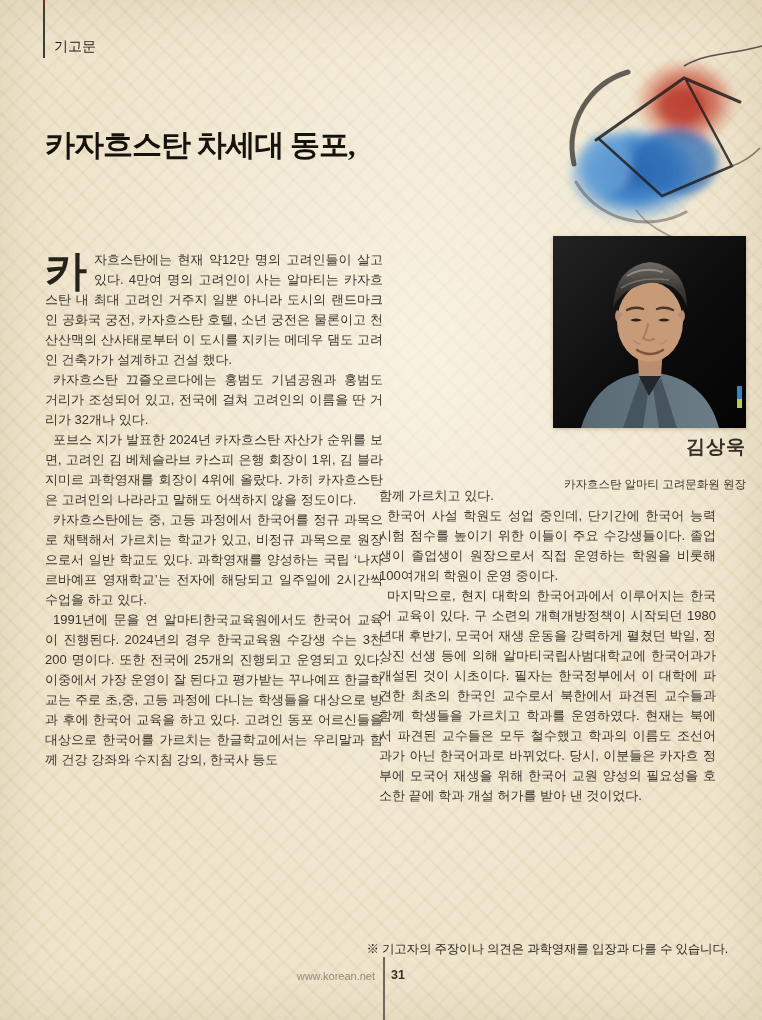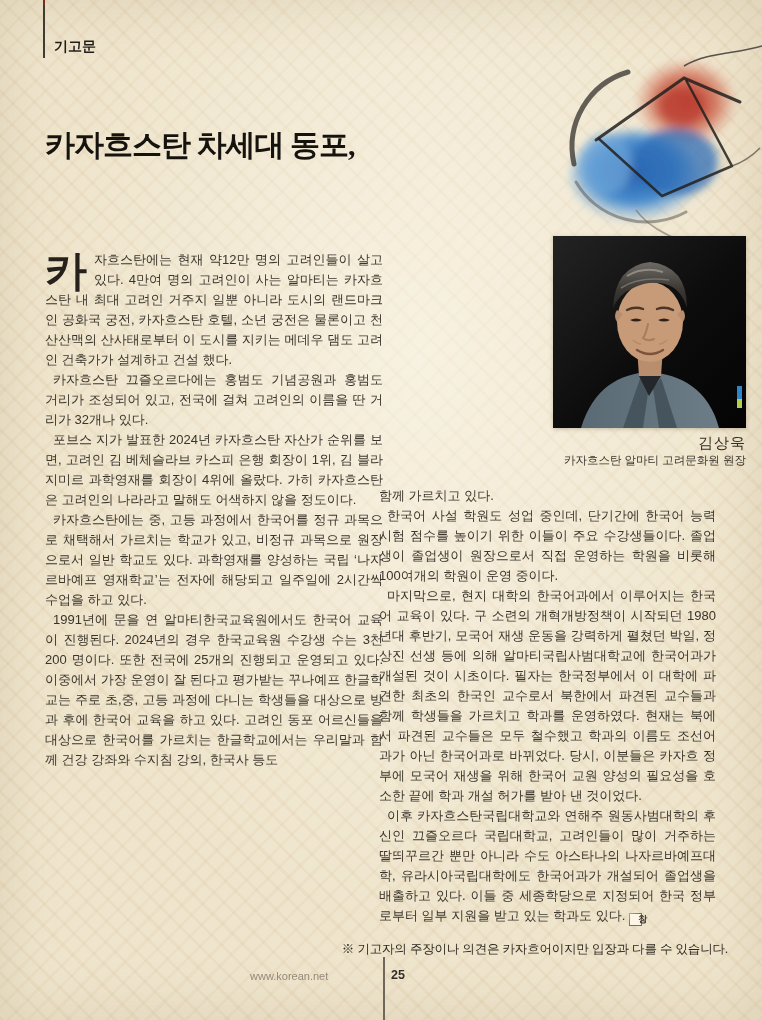--- a/index.html
+++ b/index.html
@@ -9,50 +9,50 @@
     font-family:"Liberation Sans", sans-serif;
     background:
       radial-gradient(ellipse at 55% 35%, rgba(255,252,242,.55), rgba(240,230,206,0) 62%),
       repeating-linear-gradient(45deg, rgba(214,196,158,.20) 0 3px, rgba(214,196,158,0) 3px 16px),
       repeating-linear-gradient(-45deg, rgba(214,196,158,.16) 0 3px, rgba(214,196,158,0) 3px 14px),
       #efe5cd;
     box-shadow:inset 0 0 60px rgba(140,115,70,.18);
   }
   .header-rule { position:absolute; left:43px; top:0; width:2px; height:58px;
     background:linear-gradient(#7d2b1e 0 5px, #413c33 5px 100%); }
-  .section-label { position:absolute; left:54px; top:38px; font-size:14px; font-weight:700;
+  .section-label { position:absolute; left:54px; top:38px; font-size:14px; font-weight:400;
     color:#201c16; letter-spacing:0; }
   .title { position:absolute; left:45px; top:126px; font-family:"Liberation Serif", serif;
     font-weight:700; font-size:30px; line-height:38px; color:#16120d; letter-spacing:-1px; }
   .title .tl { display:block;text-align:center; }
 
   .artwork { position:absolute; left:536px; top:44px; width:226px; height:198px; }
   .photo { position:absolute; left:553px; top:236px; width:193px; height:192px;
     box-shadow:0 1px 4px rgba(60,40,10,.25); }
   .photo svg { display:block; }
   .caption { position:absolute; left:400px; top:434px; width:346px; text-align:right; color:#332d25; }
-  .cap-name { font-size:15px; font-weight:400; letter-spacing:1px; }
-  .cap-title { font-size:11.5px; margin-top:0; color:#3a342c; }
+  .cap-name { font-size:19px; font-weight:700; letter-spacing:1px; }
+  .cap-title { font-size:11.5px; margin-top:17px; color:#3a342c; }
 
   .col { position:absolute; width:338px; font-size:13px; line-height:20px; color:#3a342b;
     text-align:justify; }
   .col-left { left:45px; top:250px; }
   .col-right { left:379px; top:486px; width:337px; }
   .para { margin:0; }
   .para.indent { text-indent:8px; }
   .dropcap { float:left; font-size:42px; line-height:38px; font-weight:700; color:#26211a;
     margin:2px 7px 0 0; }
   .endmark { display:inline-block; width:13px; height:13px; margin-left:4px; vertical-align:-2px;
     background:linear-gradient(135deg,#f0a32c,#d9453a 45%,#2f7fd0); padding:1px; }
   .endmark i { display:block; width:11px; height:11px; background:#fdf6e7; font-style:normal;
     font-size:9px; line-height:11px; text-align:center; color:#3a342b; font-weight:700; }
 
   .disclaimer { position:absolute; right:34px; top:941px; font-size:12.5px; color:#2c2720;
     letter-spacing:-0.2px; }
-  .footer-site { position:absolute; left:250px; top:970px; width:125px; 
+  .footer-site { position:absolute; left:250px; top:970px; width:125px; text-align:right;
     font-size:11px; color:#95897a; }
   .footer-divider { position:absolute; left:383px; top:957px; width:2px; height:63px; background:#6f685a; }
   .footer-num { position:absolute; left:391px; top:968px; font-size:12.5px; font-weight:700; color:#332d26; }
 </style>
 </head>
 <body>
 
 <div class="page">
 
   <div class="header-rule"></div>
@@ -156,22 +156,21 @@
     <p class="para indent">카자흐스탄 끄즐오르다에는 홍범도 기념공원과 홍범도 거리가 조성되어 있고, 전국에 걸쳐 고려인의 이름을 딴 거리가 32개나 있다.</p>
     <p class="para indent">포브스 지가 발표한 2024년 카자흐스탄 자산가 순위를 보면, 고려인 김 베체슬라브 카스피 은행 회장이 1위, 김 블라지미르 과학영재를 회장이 4위에 올랐다. 가히 카자흐스탄은 고려인의 나라라고 말해도 어색하지 않을 정도이다.</p>
     <p class="para indent">카자흐스탄에는 중, 고등 과정에서 한국어를 정규 과목으로 채택해서 가르치는 학교가 있고, 비정규 과목으로 원장으로서 일반 학교도 있다. 과학영재를 양성하는 국립 ‘나자르바예프 영재학교’는 전자에 해당되고 일주일에 2시간씩 수업을 하고 있다.</p>
     <p class="para indent">1991년에 문을 연 알마티한국교육원에서도 한국어 교육이 진행된다. 2024년의 경우 한국교육원 수강생 수는 3천200 명이다. 또한 전국에 25개의 진행되고 운영되고 있다. 이중에서 가장 운영이 잘 된다고 평가받는 꾸나예프 한글학교는 주로 초,중, 고등 과정에 다니는 학생들을 대상으로 방과 후에 한국어 교육을 하고 있다. 고려인 동포 어르신들을 대상으로 한국어를 가르치는 한글학교에서는 우리말과 함께 건강 강좌와 수지침 강의, 한국사 등도</p>
   </div>
 
   <div class="col col-right">
     <p class="para">함께 가르치고 있다.</p>
     <p class="para indent">한국어 사설 학원도 성업 중인데, 단기간에 한국어 능력 시험 점수를 높이기 위한 이들이 주요 수강생들이다. 졸업생이 졸업생이 원장으로서 직접 운영하는 학원을 비롯해 100여개의 학원이 운영 중이다.</p>
     <p class="para indent">마지막으로, 현지 대학의 한국어과에서 이루어지는 한국어 교육이 있다. 구 소련의 개혁개방정책이 시작되던 1980년대 후반기, 모국어 재생 운동을 강력하게 펼쳤던 박일, 정상진 선생 등에 의해 알마티국립사범대학교에 한국어과가 개설된 것이 시초이다. 필자는 한국정부에서 이 대학에 파견한 최초의 한국인 교수로서 북한에서 파견된 교수들과 함께 학생들을 가르치고 학과를 운영하였다. 현재는 북에서 파견된 교수들은 모두 철수했고 학과의 이름도 조선어과가 아닌 한국어과로 바뀌었다. 당시, 이분들은 카자흐 정부에 모국어 재생을 위해 한국어 교원 양성의 필요성을 호소한 끝에 학과 개설 허가를 받아 낸 것이었다.</p>
-    <p class="para indent"><span>이후 카자흐스탄국립대학교와 연해주 원동사범대학의 후신인 끄즐오르다 국립대학교, 고려인들이 많이 거주하는 딸띄꾸르간 뿐만 아니라 수도 아스타나의 나자르바예프대학, 유라시아국립대학에도 한국어과가 개설되어 졸업생을 배출하고 있다. 이들 중 세종학당으로 지정되어 한국 정부로부터 일부 지원을 받고 있는 학과도 있다.</span><span class="endmark"><i>창</i></span></p>
   </div>
 
-  <div class="disclaimer">※ 기고자의 주장이나 의견은 카자흐어이지만 입장과 다를 수 있습니다.</div>
+  <div class="disclaimer">※ 기고자의 주장이나 의견은 과학영재를 입장과 다를 수 있습니다.</div>
 
   <span class="footer-site">www.korean.net</span>
   <span class="footer-divider"></span>
-  <span class="footer-num">25</span>
+  <span class="footer-num">31</span>
 
 </div>
 
 </body></html>

